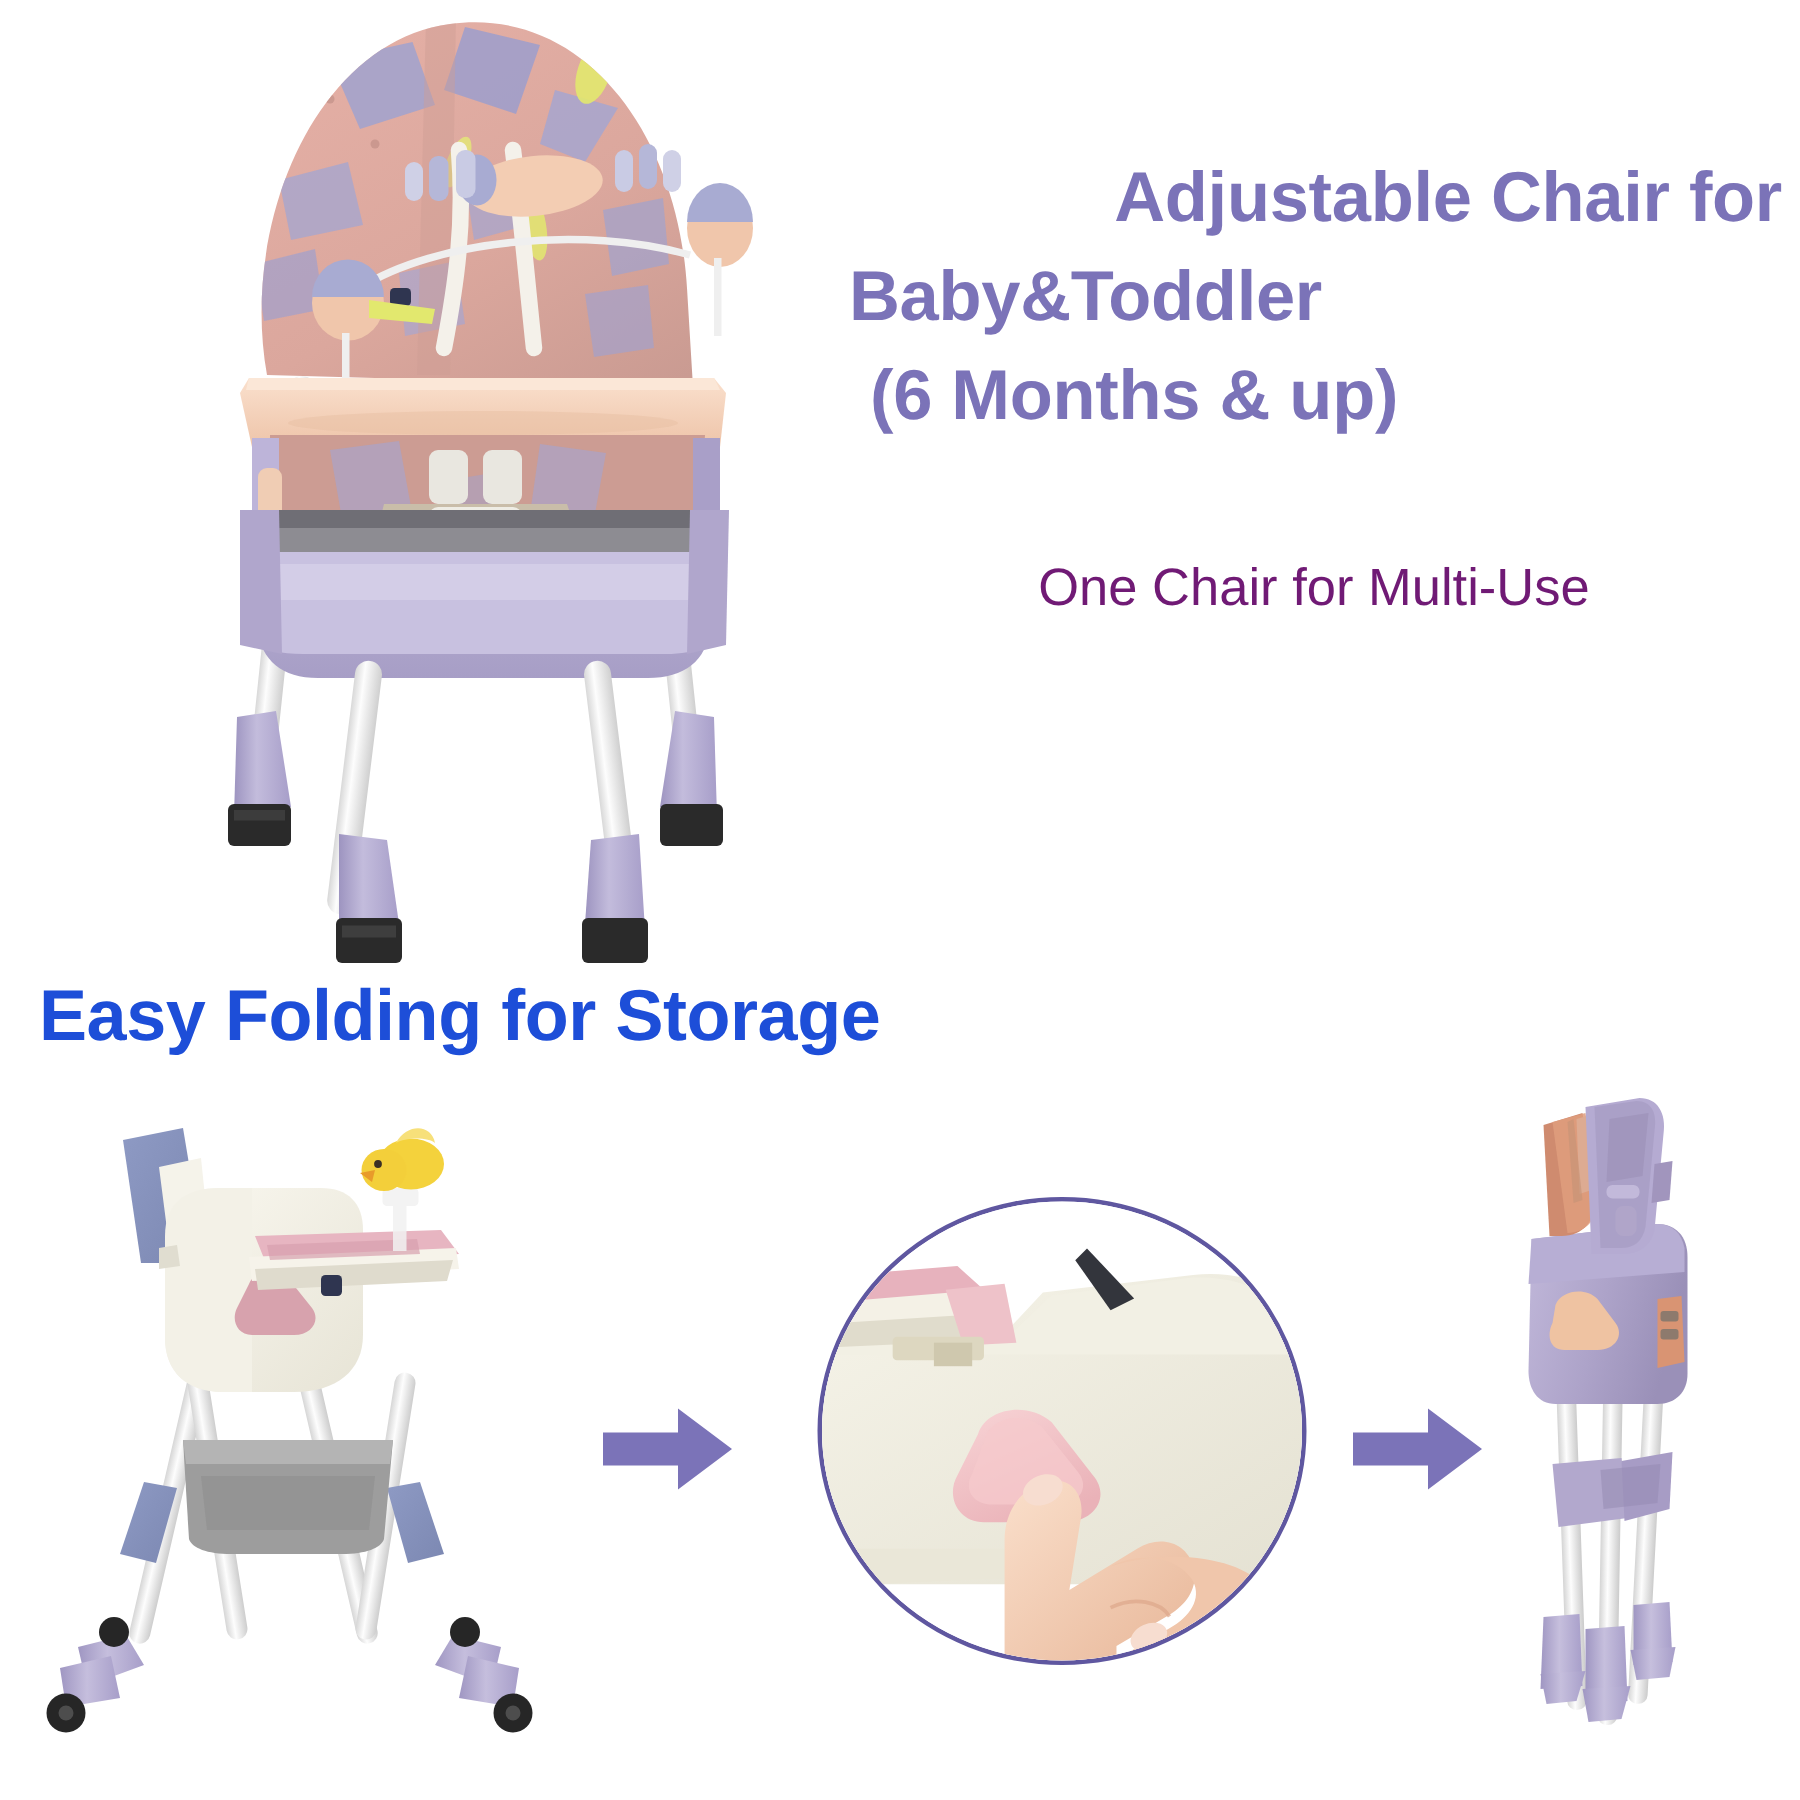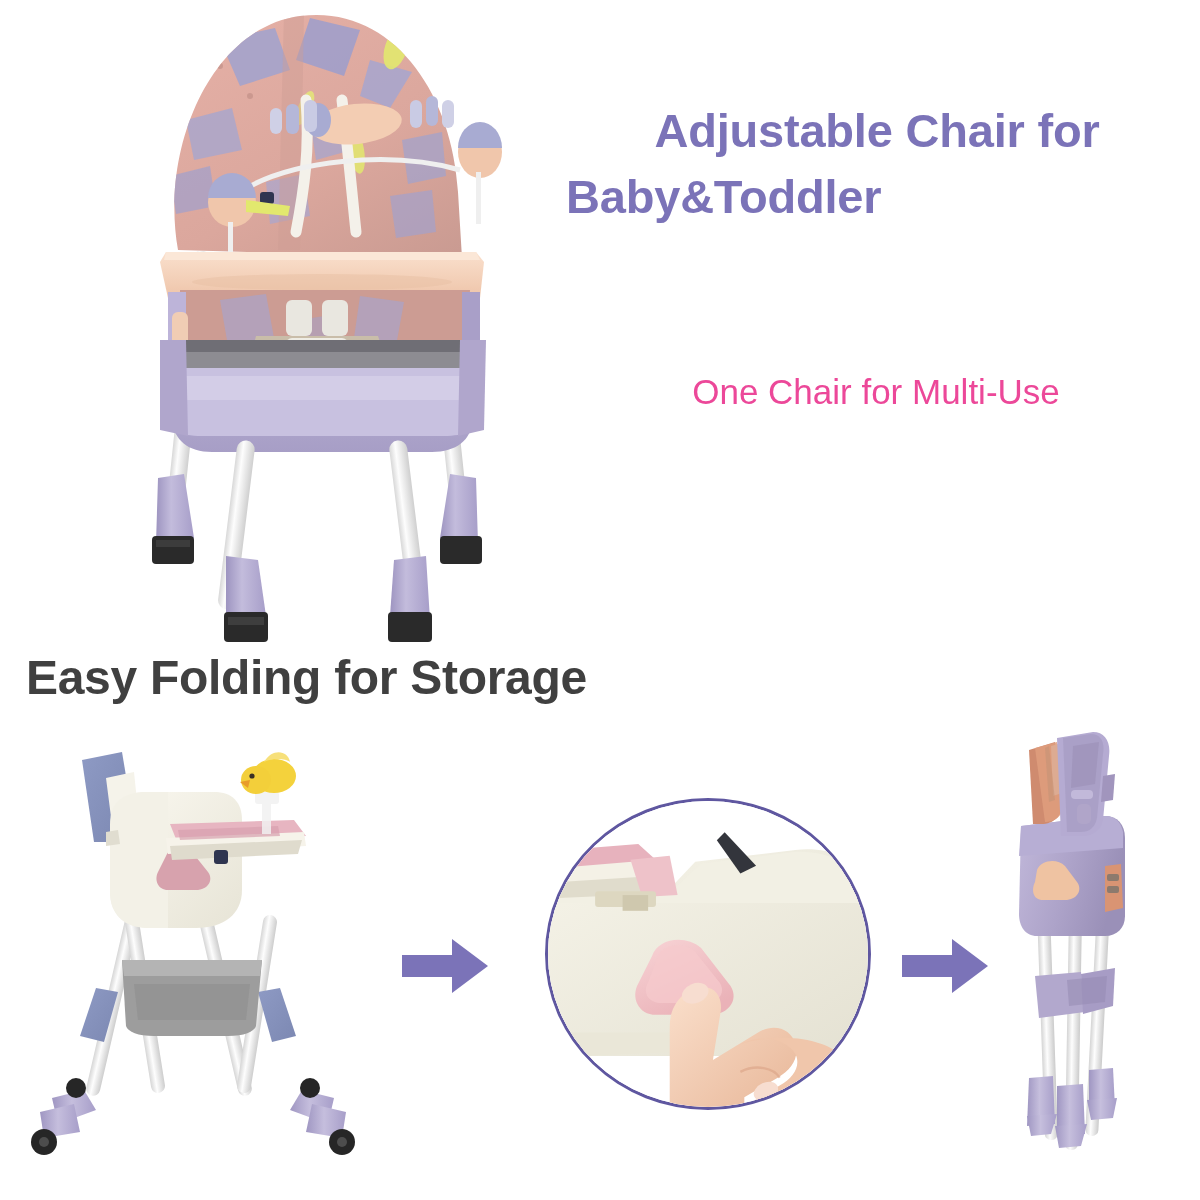--- a/index.html
+++ b/index.html
@@ -5,29 +5,29 @@
   html,body{margin:0;padding:0;background:#ffffff;}
   body{width:1200px;height:1200px;position:relative;overflow:hidden;
        font-family:"Liberation Sans","DejaVu Sans",sans-serif;}
 
   .stage{position:absolute;inset:0;background:#fff;}
 
   
   .headline{position:absolute;left:566px;top:98px;width:622px;
             color:#7b73b8;font-weight:bold;font-size:47px;line-height:66px;
             text-align:center;letter-spacing:-0.2px;}
-  .headline .l1{display:block;text-align:center;}
+  .headline .l1{display:block;text-align:right;}
   .headline .l2{display:block;text-align:left;}
   .headline .l3{display:block;text-align:left;padding-left:14px;}
 
   .subline{position:absolute;left:566px;top:372px;width:620px;
-           color:#ec4899;font-weight:normal;font-size:35px;text-align:center;}
+           color:#701a75;font-weight:normal;font-size:35px;text-align:center;}
 
   .section-title{position:absolute;left:26px;top:650px;
-           color:#404040;font-weight:bold;font-size:48px;letter-spacing:-0.3px;}
+           color:#1d4ed8;font-weight:bold;font-size:48px;letter-spacing:-0.3px;}
 
   
   .arrow{position:absolute;width:90px;height:62px;}
   .arrow svg{display:block;width:100%;height:100%;}
   #arrow-1{left:400px;top:935px;}
   #arrow-2{left:900px;top:935px;}
 
   
   .art{position:absolute;}
   .art svg{display:block;width:100%;height:100%;overflow:visible;}
@@ -171,20 +171,21 @@
       <path d="M100 368 L424 368 L420 418 C420 430 404 436 384 436 L142 436 C120 436 106 430 104 418 Z" fill="#c8c1e0"></path>
       <path d="M112 376 L414 376 L410 400 L116 400 Z" fill="#d6d0e8" opacity="0.8"></path>
       <path d="M100 340 L126 340 L128 436 L100 430 Z" fill="#b0a6cc"></path>
       <path d="M400 340 L426 340 L424 430 L398 436 Z" fill="#b0a6cc"></path>
     </svg>
   </div>
 
   <div class="headline">
     <span class="l1">Adjustable Chair for</span>
     <span class="l2">Baby&amp;Toddler</span>
+    <span class="l3">(6 Months &amp; up)</span>
   </div>
 
   <div class="subline">One Chair for Multi-Use</div>
 
   <div class="section-title">Easy Folding for Storage</div>
 
   <div class="art" id="side-chair">
     <svg viewBox="0 0 350 450">
       <defs>
         <linearGradient id="scLeg" x1="0" y1="0" x2="1" y2="0">

